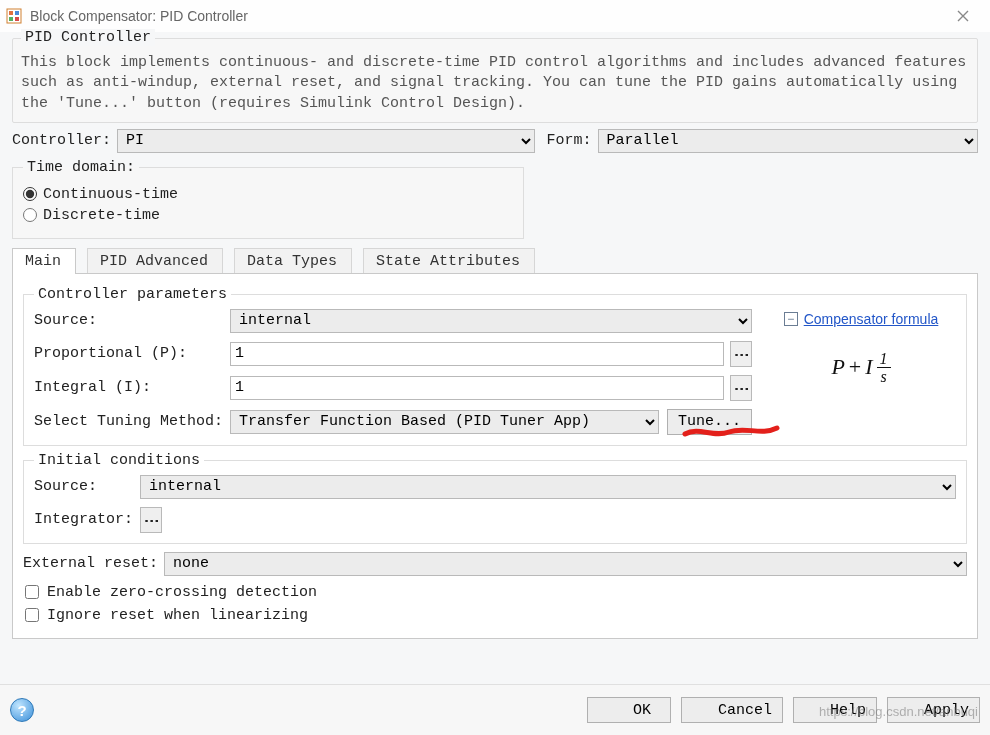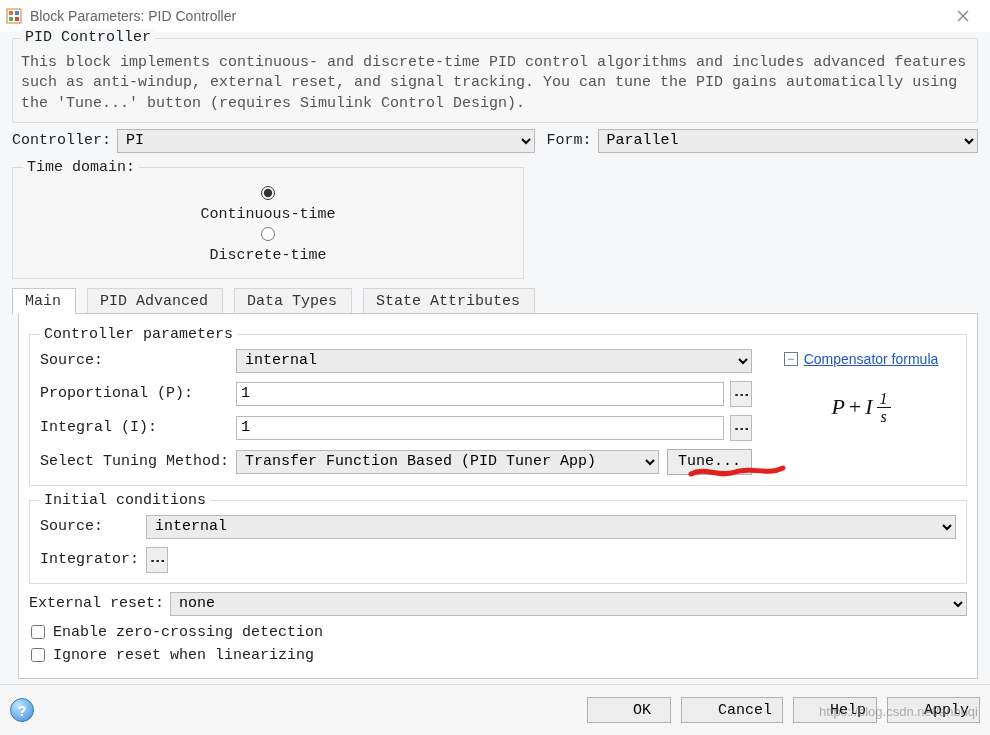--- a/index.html
+++ b/index.html
@@ -81,21 +81,20 @@
     padding: 6px 10px 10px 10px;
     background: #f7f7f7;
   }
   fieldset.thin > legend {
     padding: 0 4px;
     color: #222;
   }
   .radio-row {
     display: flex; align-items: center; gap: 6px;
     margin: 4px 0;
-    flex-direction: column;
   }
   input[type=radio], input[type=checkbox] {
     width: 14px; height: 14px;
     accent-color: #333;
     margin: 0;
   }
   .radio-row label { cursor: default; }
 
   
   .tabs {
@@ -114,21 +113,21 @@
     top: 1px;
   }
   .tab.active {
     background: #ffffff;
     border-color: #c9c9c9;
     z-index: 2;
   }
   .tab-panel {
     border: 1px solid #c9c9c9;
     background: #ffffff;
-    margin: 0 2px 6px 8px;
+    margin: 0 2px 6px 2px;
     padding: 6px 8px 8px 8px;
   }
 
   .params-grid {
     display: grid;
     grid-template-columns: 190px 1fr 22px;
     column-gap: 6px;
     row-gap: 8px;
     align-items: center;
   }
@@ -234,21 +233,21 @@
   <div class="titlebar">
     <span class="app-icon">
       <svg width="16" height="16" viewBox="0 0 16 16">
         <rect x="1" y="1" width="14" height="14" fill="#fff" stroke="#d08030"></rect>
         <rect x="3" y="3" width="4" height="4" fill="#e07040"></rect>
         <rect x="9" y="3" width="4" height="4" fill="#4a88d8"></rect>
         <rect x="3" y="9" width="4" height="4" fill="#55b060"></rect>
         <rect x="9" y="9" width="4" height="4" fill="#d84a4a"></rect>
       </svg>
     </span>
-    <span class="title-text">Block Parameters: PID Controller</span>
+    <span class="title-text">Block Compensator: PID Controller</span>
     <span class="spacer"></span>
     <div class="close-x">
       <svg width="12" height="12" viewBox="0 0 12 12">
           <path d="M1 1 L11 11 M11 1 L1 11" stroke="#888" stroke-width="1.4"></path>
         </svg>
     </div>
   </div>
 
   <div class="content">
 

